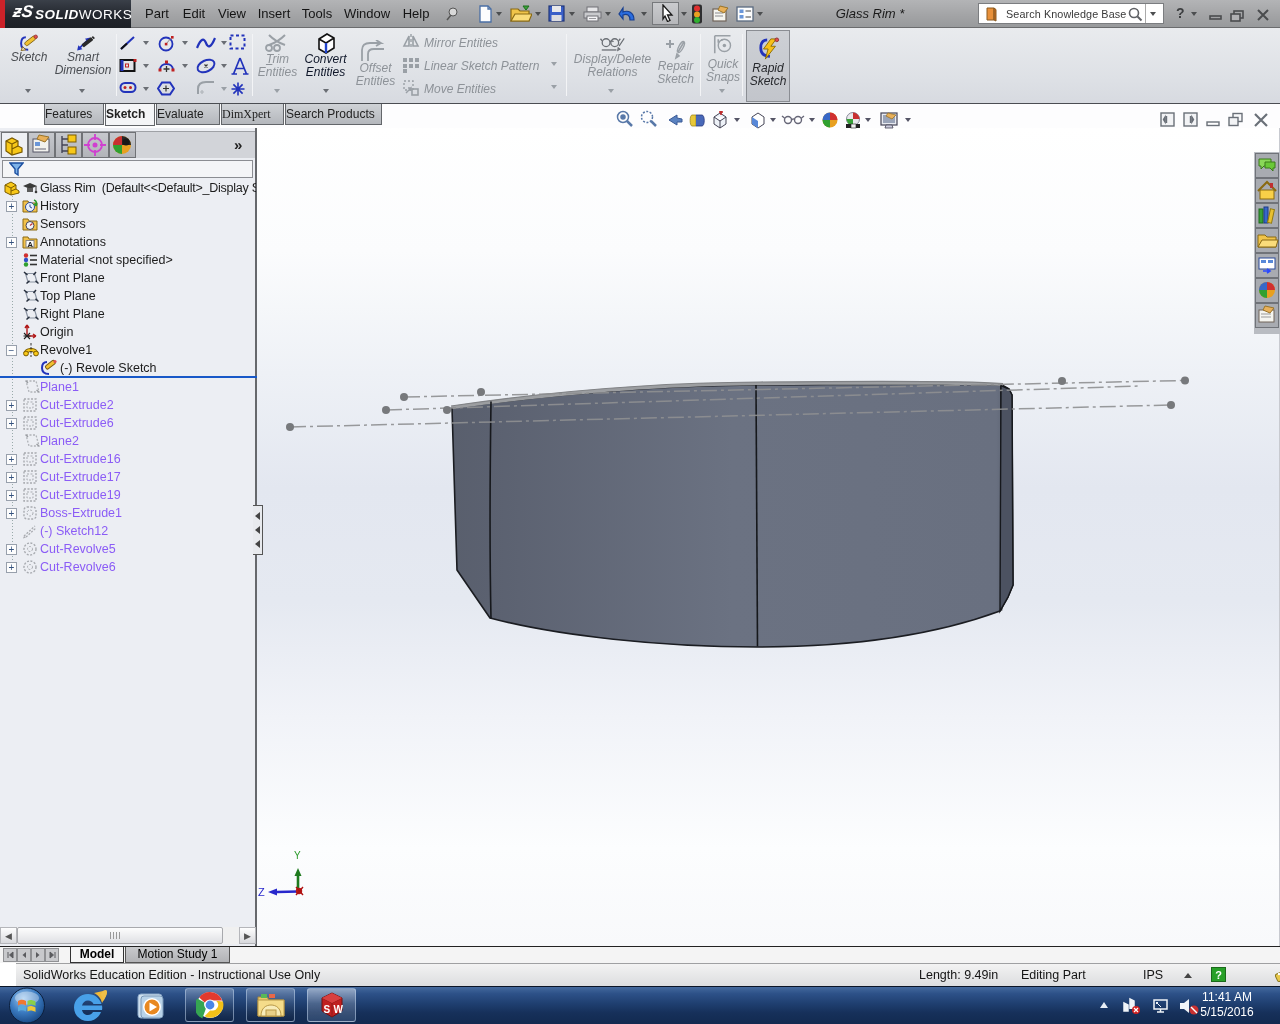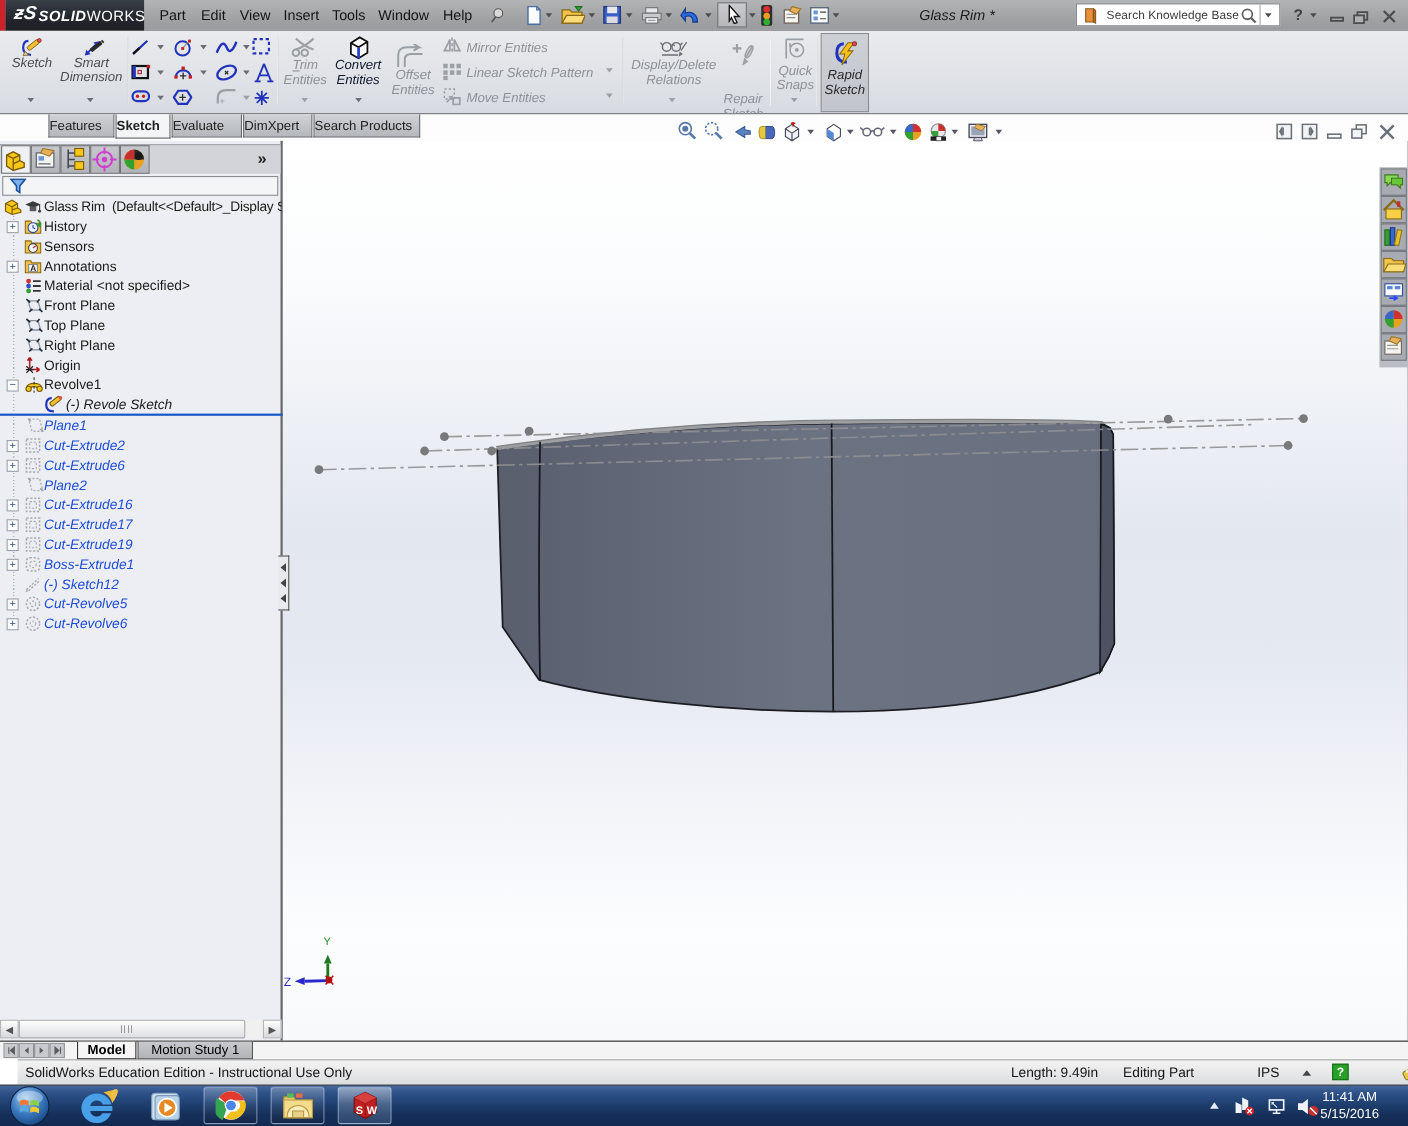--- a/index.html
+++ b/index.html
@@ -43,22 +43,22 @@
 
 
 #panel { left:0; top:128px; width:257px; height:818px; background:#eceef3; border-right:2px solid #66686c; }
 #pheader { left:0; top:3px; width:255px; height:27px; background:#d2d4d9; border-top:1px solid #9fa1a6; }
 .ptab { top:1px; width:27px; height:26px; background:linear-gradient(#c6c8cd,#b2b4b9); border:1px solid #707276; }
 .ptab.active { background:#eef0f4; }
 #filterrow { left:2px; top:32px; width:251px; height:18px; background:#f4f5f7; border:1px solid #8b8d92; }
 
 .trow { left:0; width:256px; height:18px; overflow:hidden; font-size:12.5px; color:#1c1c1c; }
 .trow .txt { position:absolute; left:40px; top:2px; white-space:nowrap; }
-.trow.sub .txt { left:60px;font-style:italic; }
-.trow.gray .txt { color:#1d4ed8;font-style:italic; }
+.trow.sub .txt { left:60px; }
+.trow.gray .txt { color:#8b5cf6; }
 .pm { position:absolute; left:6px; top:4px; width:11px; height:11px; background:#fdfdfd; border:1px solid #98a0ac; font-size:10px; line-height:9px; text-align:center; color:#33517e; }
 #rollback { left:0; top:248px; width:257px; height:2px; background:#1858c8; }
 
 
 #pscroll { left:0; top:799px; width:256px; height:17px; background:#f0f0f0; }
 
 
 #modeltabs { left:0; top:946px; width:1280px; height:17px; background:#f4f4f4; border-top:1px solid #222; }
 .mtab { top:0px; height:16px; line-height:15px; font-size:12px; text-align:center; }
 
@@ -312,21 +312,21 @@
     <line x1="2" y1="18.5" x2="19" y2="18.5" stroke="#6a6e74" stroke-width="1.5"></line>
   </svg>
 <div class="abs rlabel dis" style="left:570px;top:53px;width:85px;">Display/Delete<br>Relations</div>
 <div class="abs rdd dis" style="left:608px;top:89px"></div>
 
 <svg class="abs" style="left:663px;top:38px" width="26" height="24" viewBox="0 0 26 24">
     <path d="M7 2 L7 10 M3 6 L11 6" stroke="#9aa0a6" stroke-width="2"></path>
     <path d="M15 14 L21 4 M14 16 L13 20 L16 18 Z" stroke="#9aa0a6" stroke-width="1.6" fill="none"></path>
     <ellipse cx="18" cy="9" rx="2.2" ry="6" transform="rotate(28 18 9)" fill="none" stroke="#9aa0a6" stroke-width="1.4"></ellipse>
   </svg>
-<div class="abs rlabel dis" style="left:648px;top:60px;width:55px;margin-top:24px;">Repair<br>Sketch</div>
+<div class="abs rlabel dis" style="left:648px;top:60px;width:55px;">Repair<br>Sketch</div>
 <div class="abs rsep" style="left:700px;top:34px"></div>
 
 <svg class="abs" style="left:713px;top:34px" width="21" height="21" viewBox="0 0 24 24">
     <path d="M2 2 L2 22 M2 2 L20 2 M6 6 L6 10 M10 6 L10 8" stroke="#9aa0a6" stroke-width="1.8" fill="none"></path>
     <circle cx="13" cy="13" r="7" fill="none" stroke="#9aa0a6" stroke-width="1.6"></circle>
     <circle cx="13" cy="13" r="2" fill="#9aa0a6"></circle>
   </svg>
 <div class="abs rlabel dis" style="left:700px;top:58px;width:46px;">Quick<br>Snaps</div>
 <div class="abs rdd dis" style="left:719px;top:89px"></div>
 <div class="abs rsep" style="left:742px;top:34px"></div>
@@ -336,21 +336,21 @@
   <path d="M10 3 C4 3 3 8 3 12 C3 18 6 21 13 21" stroke="#2233bb" stroke-width="3" fill="none"></path>
   <path d="M14 2 L20 2 L14 10 L19 10 L8 24 L11 13 L6 13 Z" fill="#f8c018" stroke="#8a6a00" stroke-width="1"></path>
   <circle cx="20.5" cy="3" r="2" fill="#e05050" stroke="#903030"></circle>
 </svg>
 <div class="abs rlabel" style="left:746px;top:62px;width:44px;color:#26282c;">Rapid<br>Sketch</div>
 
 <div class="abs" id="tabband"></div>
 <div class="abs rtab" style="left:2px;top:104px;width:60px;">Features</div>
 <div class="abs rtab active" style="left:63px;top:104px;width:50px;">Sketch</div>
 <div class="abs rtab" style="left:114px;top:104px;width:64px;">Evaluate</div>
-<div class="abs rtab" style="left:179px;top:104px;width:63px;">DimXpert</div>
+<div class="abs rtab" style="left:179px;top:104px;width:63px;font-family:Liberation Serif, serif;">DimXpert</div>
 <div class="abs rtab" style="left:243px;top:104px;width:97px;">Search Products</div>
 
 <div class="abs" id="viewport"></div>
 
 <svg class="abs" style="left:616px;top:110px" width="310" height="20" viewBox="0 0 310 20">
   <g stroke="#5878a8" fill="none" stroke-width="1.5">
     <circle cx="7" cy="7" r="5.5"></circle>
       <path d="M11 11 L16 16" stroke-width="2.5"></path>
       <circle cx="7" cy="7" r="2" fill="#5878a8"></circle>
     <circle cx="31" cy="7" r="5.5" stroke-dasharray="2 1.5"></circle>

